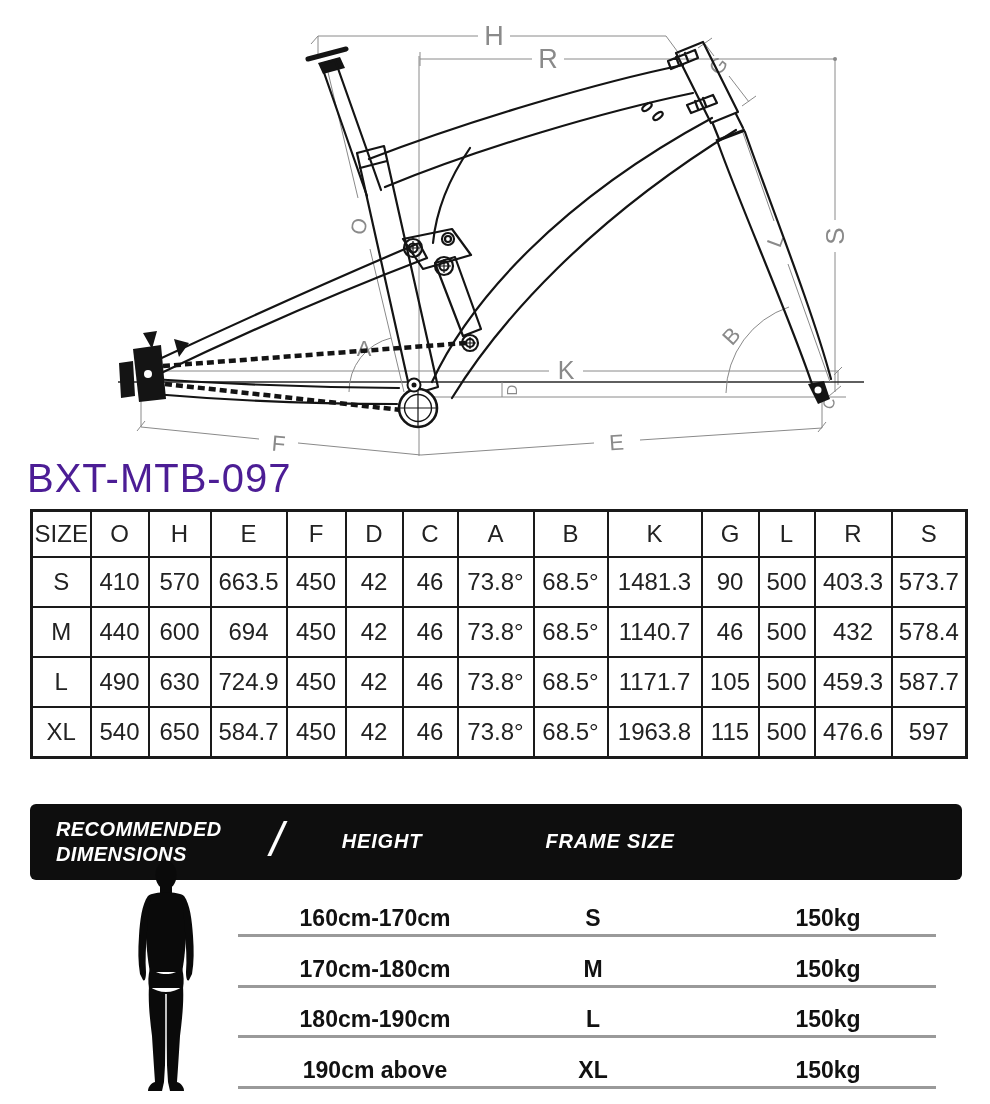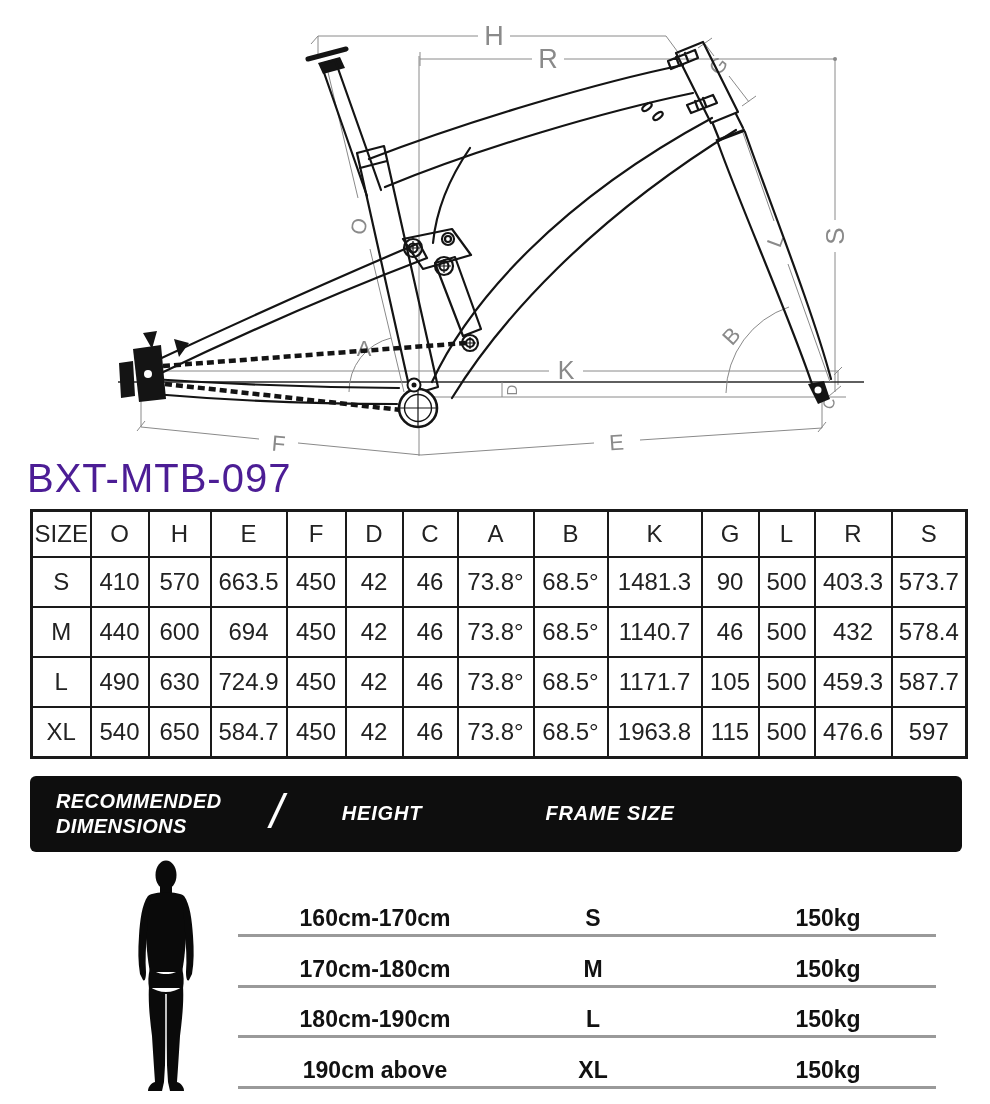--- a/index.html
+++ b/index.html
@@ -22,21 +22,21 @@
   
   .geo-table{position:absolute;left:30px;top:509px;border-collapse:collapse;
              table-layout:fixed;width:935px;}
   .geo-table td,.geo-table th{border:2px solid #1a1a1a;text-align:center;vertical-align:middle;
              font-size:24px;font-weight:400;color:#222;padding:0;height:48px;
              white-space:nowrap;overflow:hidden;}
   .geo-table th{height:44px;margin-top:41px;}
   .geo-table{border:3px solid #1a1a1a;}
 
   
-  .rec-bar{position:absolute;left:30px;top:776px;width:932px;height:76px;border-radius:6px;}
+  .rec-bar{position:absolute;left:30px;top:804px;width:932px;height:76px;border-radius:6px;}
   .rec-title{position:absolute;left:26px;top:13px;font-style:italic;font-weight:700;
              font-size:20px;line-height:25px;letter-spacing:.4px;color:#fff;}
   .rec-slash{position:absolute;left:240px;top:8px;font-style:italic;font-size:48px;
              font-weight:400;color:#fff;}
   .bar-col{position:absolute;top:26px;transform:translateX(-50%);color:#fff;
            font-style:italic;font-weight:700;font-size:20px;letter-spacing:.8px;}
   .bar-col.lw{font-family:"DejaVu Sans",sans-serif;font-weight:600;letter-spacing:0;}
 
   
   .fit-row{position:absolute;left:238px;width:698px;height:34px;

